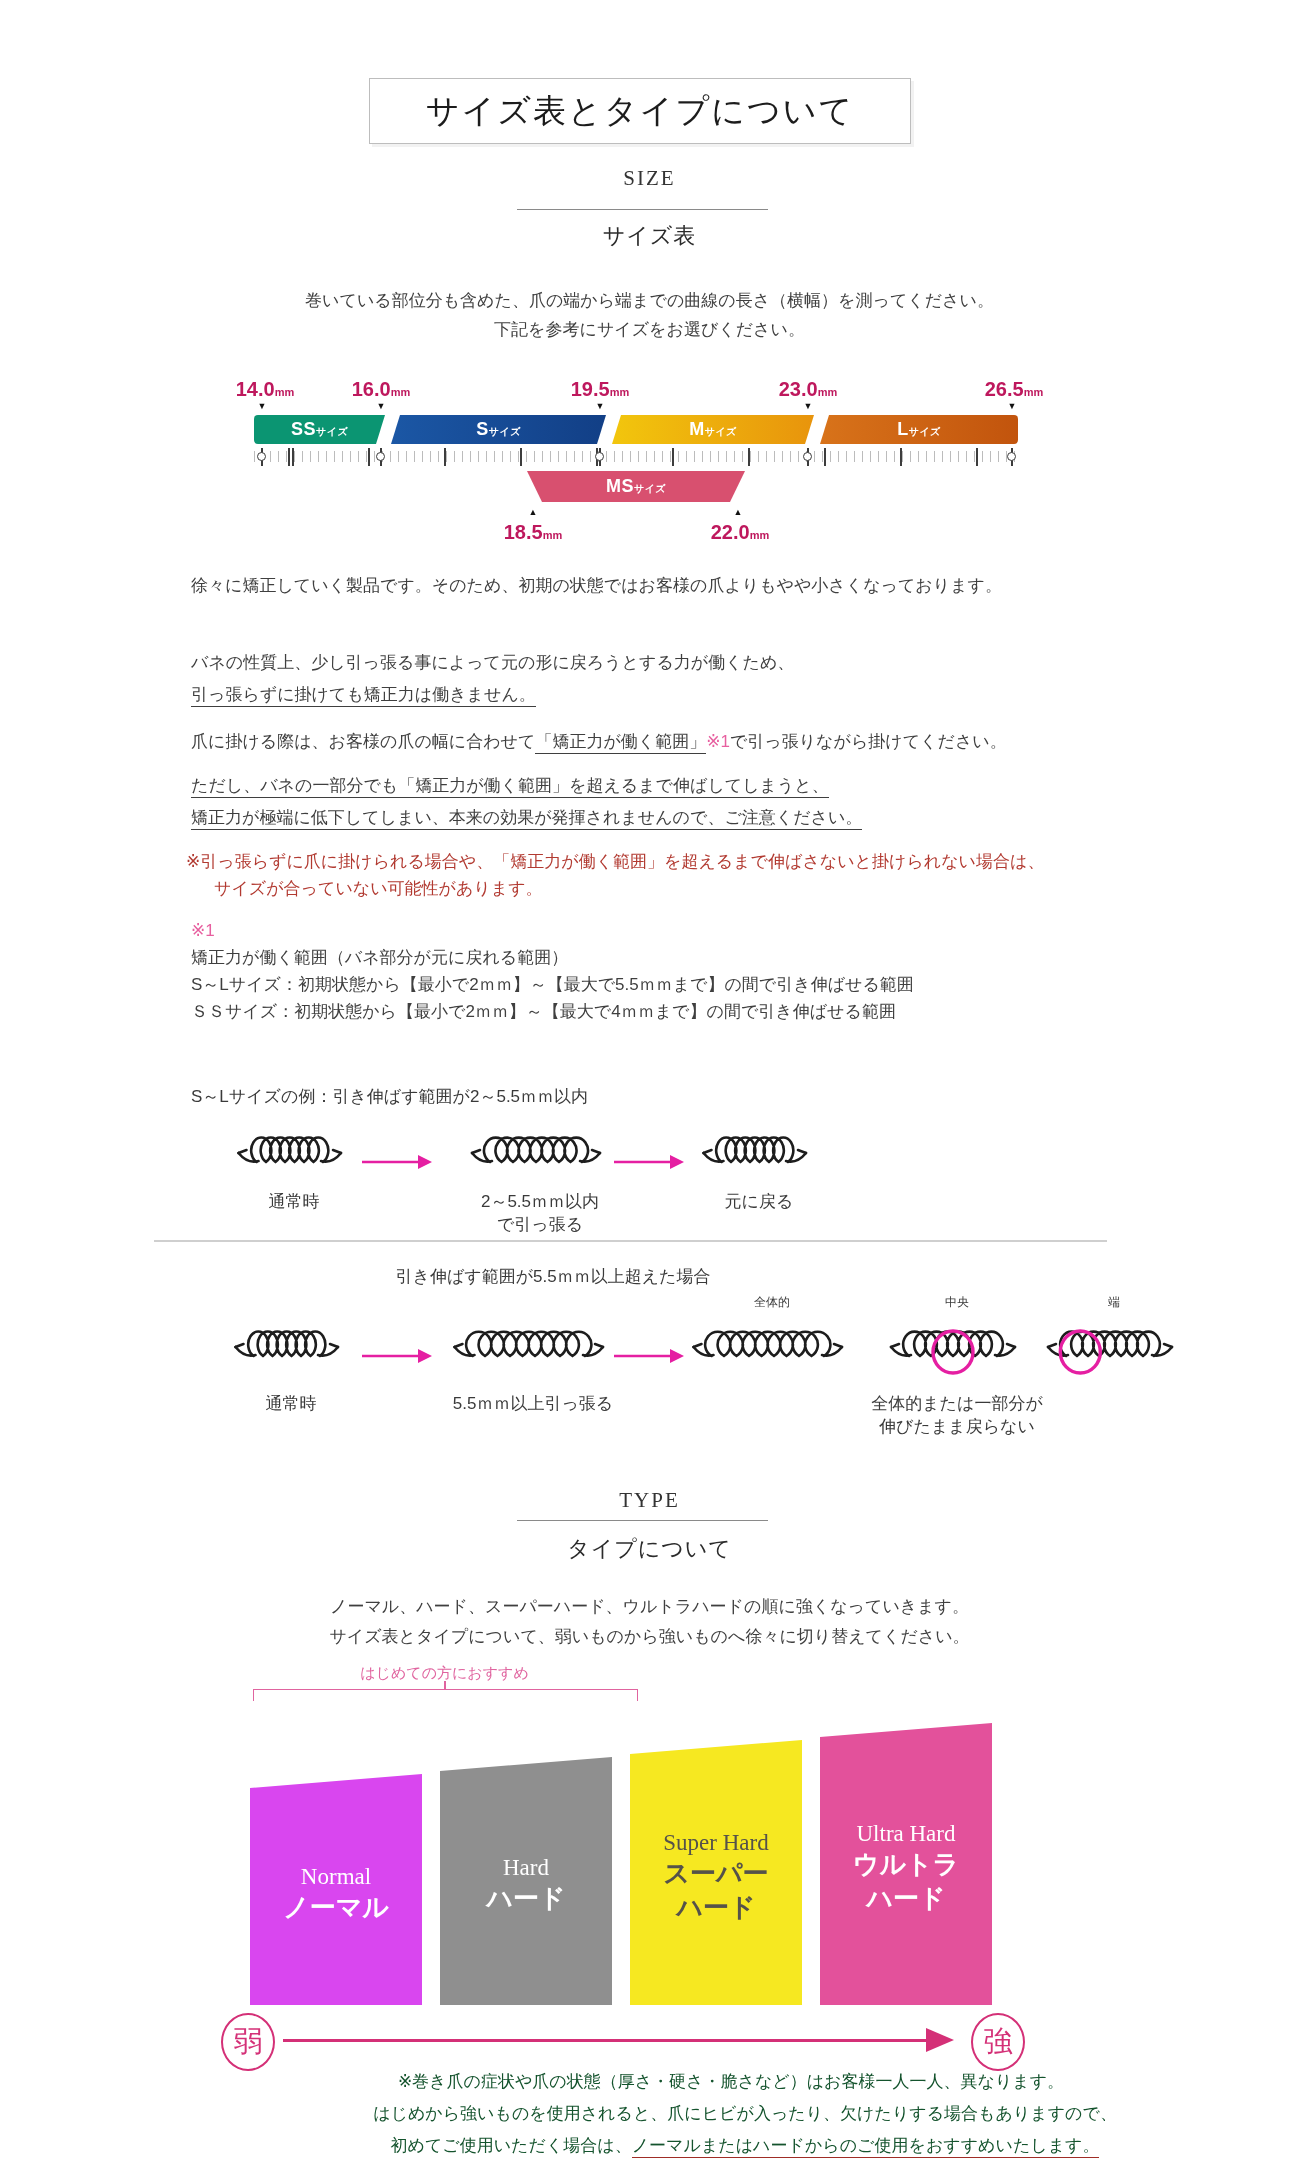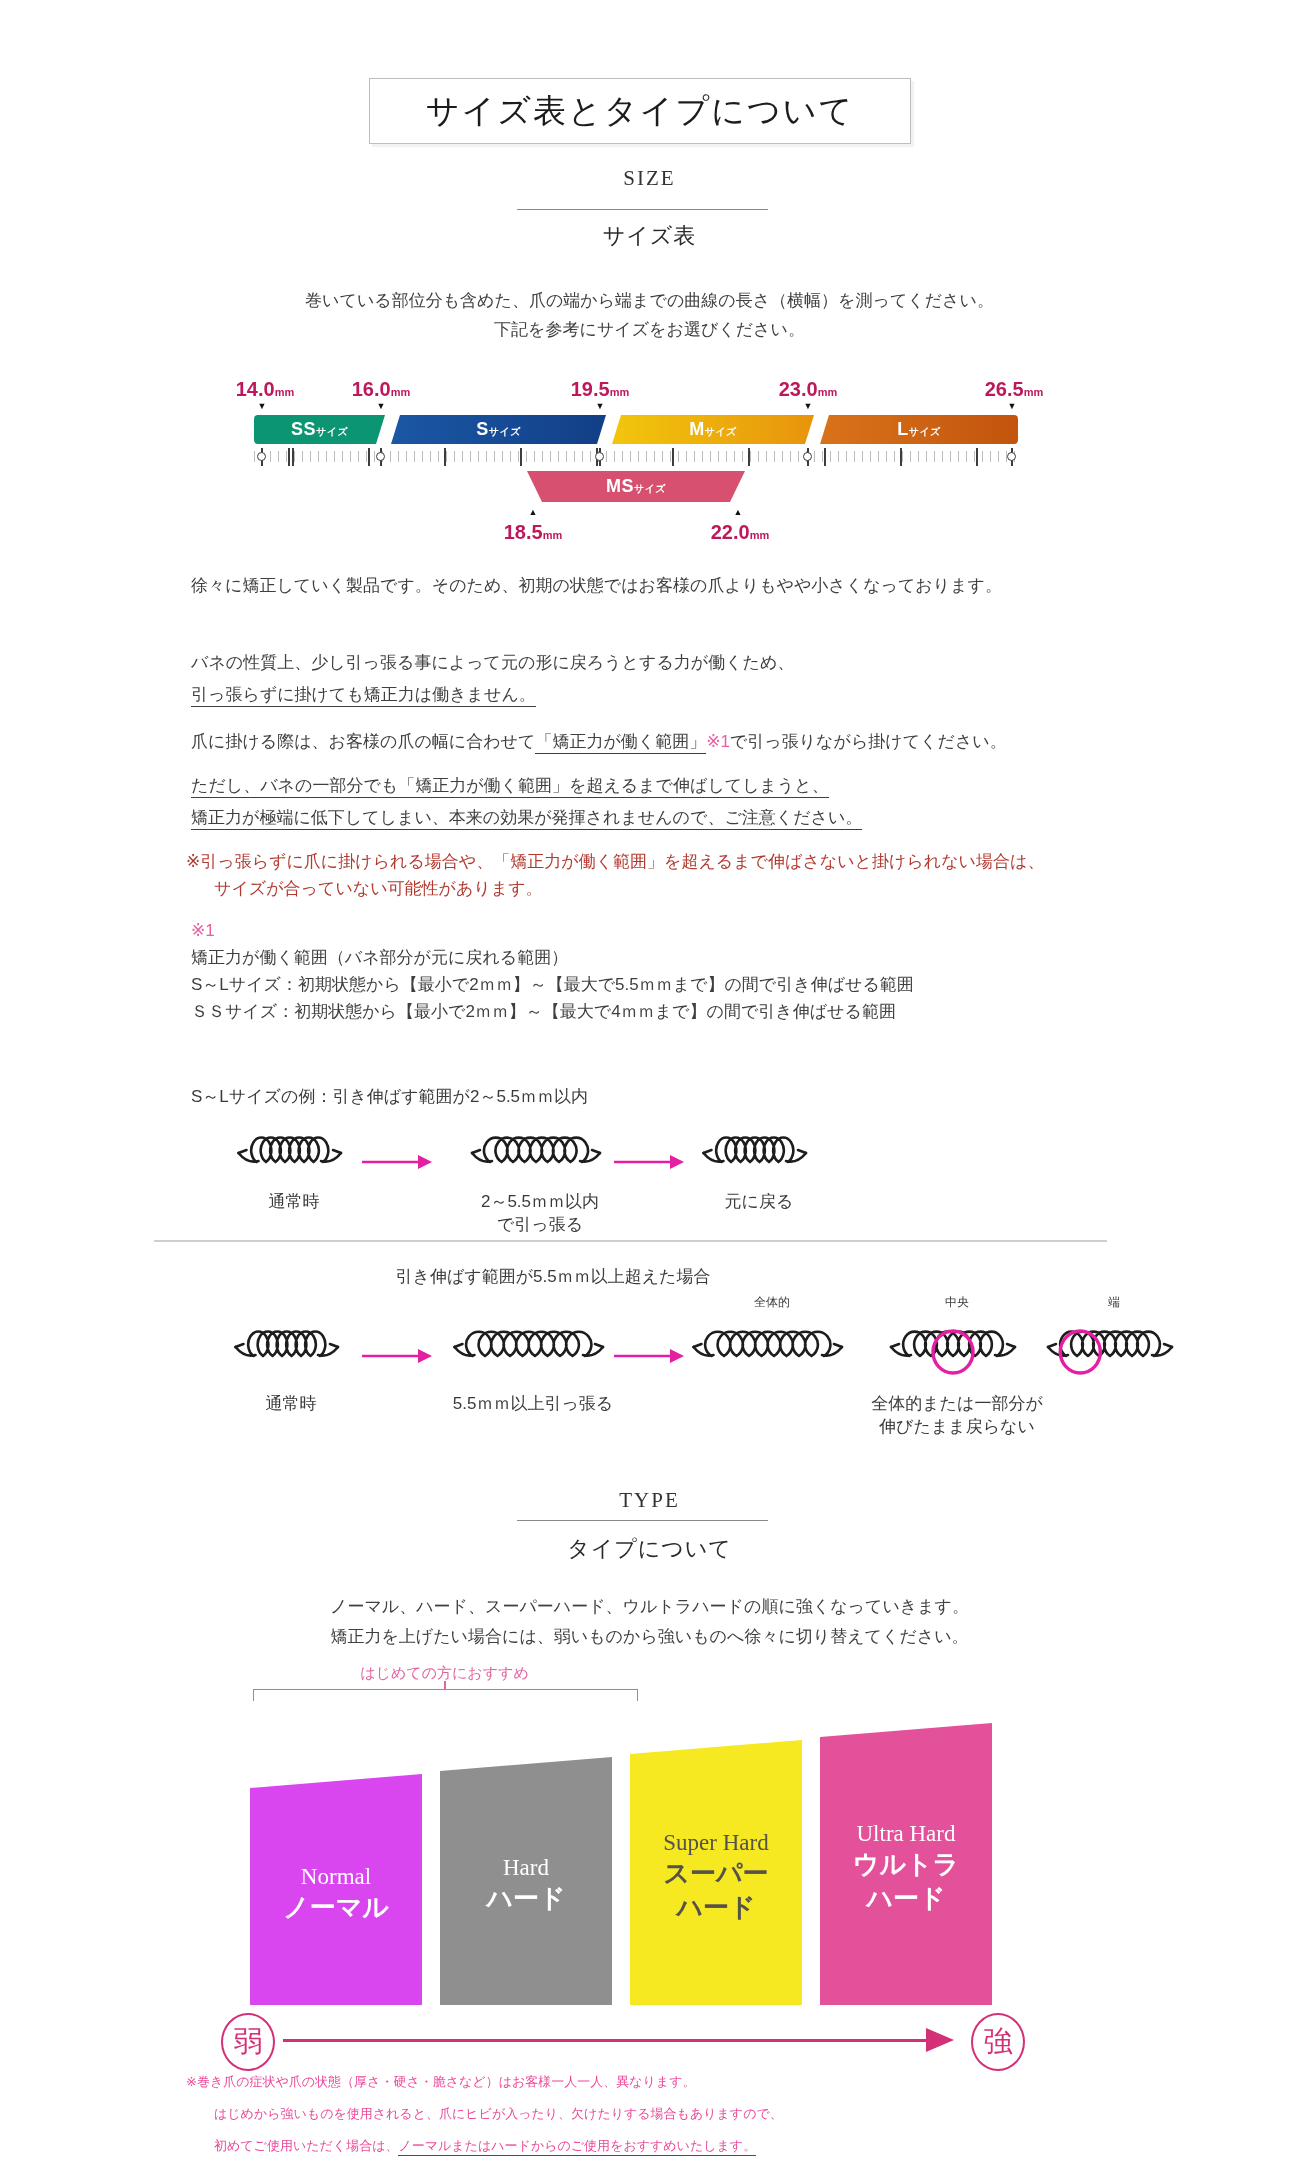--- a/index.html
+++ b/index.html
@@ -54,21 +54,21 @@
   .type-block{width:172px;display:flex;flex-direction:column;align-items:center;justify-content:center;clip-path:polygon(0 14px,100% 0,100% 100%,0 100%);padding-top:8px;box-sizing:border-box;}
   .type-block .en{font-family:"Liberation Serif","DejaVu Serif",serif;font-size:23px;}
   .type-block .jp{font-size:26px;font-weight:bold;line-height:34px;text-align:center;}
   .blk-normal{left:250px;top:1774px;height:231px;background:#d946ef;color:#fff;}
   .blk-hard{left:440px;top:1757px;height:248px;background:#8f8f8f;color:#fff;}
   .blk-super{left:630px;top:1740px;height:265px;background:#f6e821;color:#55524a;}
   .blk-ultra{left:820px;top:1723px;height:282px;background:#e3519b;color:#fff;}
   .strength-circle{width:50px;height:54px;border:2px solid #d43077;border-radius:50%;color:#d43077;font-size:29px;display:flex;align-items:center;justify-content:center;}
   .strength-line{left:283px;top:2039px;width:645px;height:3px;background:#d43077;}
   .strength-head{left:926px;top:2028px;width:0;height:0;border-left:28px solid #d43077;border-top:12px solid transparent;border-bottom:12px solid transparent;}
-  .footer{left:186px;top:2066px;width:1090px;font-size:13px;line-height:32px;color:#ec4899;white-space:nowrap;}
+  .footer{left:186px;top:2066px;width:1090px;font-size:17px;line-height:32px;color:#14532d;white-space:nowrap;text-align:center;}
   .footer .indent{padding-left:28px;}
 </style>
 </head>
 <body>
 
 <div id="page">
 
   <div class="abs title-box">
     <span>サイズ表とタイプについて</span>
   </div>
@@ -263,21 +263,21 @@
       <div>伸びたまま戻らない</div>
     </div>
   </div>
 
   <div class="abs eyebrow" style="top:1488px;">TYPE</div>
   <div class="abs eyebrow-rule" style="left:517px;top:1520px;width:251px;"></div>
   <div class="abs sec-heading" style="top:1534px;">タイプについて</div>
 
   <div class="abs intro" style="top:1592px;line-height:30px;">
     <div>ノーマル、ハード、スーパーハード、ウルトラハードの順に強くなっていきます。</div>
-    <div>矯正力を上げたい場合には、弱いものから強いものへ徐々に切り替えてください。</div>
+    <div>サイズ表とタイプについて、弱いものから強いものへ徐々に切り替えてください。</div>
   </div>
 
   <div class="abs recommend">はじめての方におすすめ</div>
   <div class="abs bracket-stem"></div>
   <div class="abs bracket"></div>
 
   <div class="abs type-block blk-normal">
     <div class="en">Normal</div>
     <div class="jp"><span>ノーマル</span></div>
   </div>

